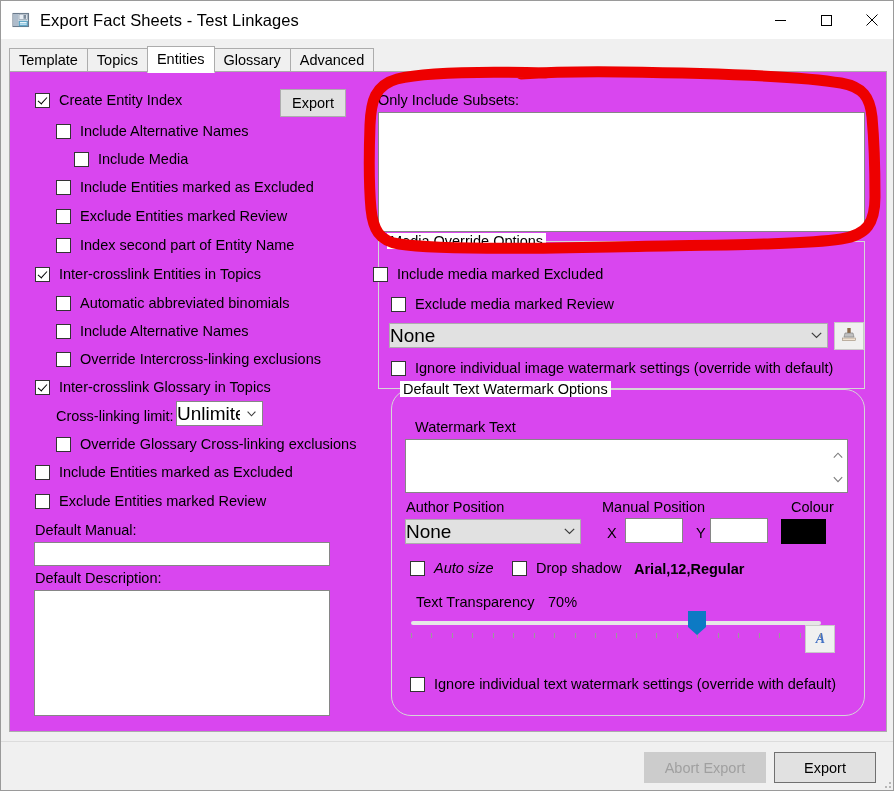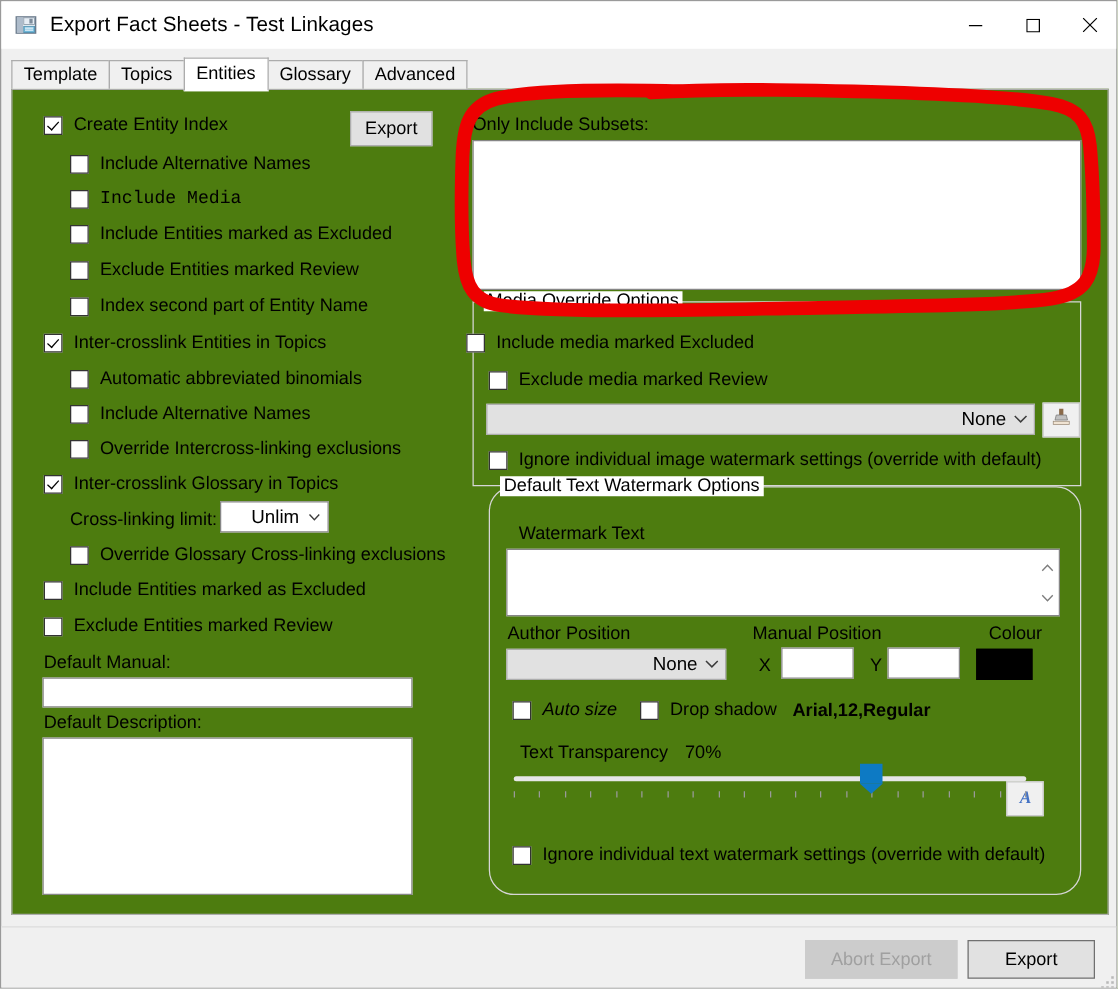--- a/index.html
+++ b/index.html
@@ -87,21 +87,21 @@
     border-bottom: 1px solid #ffffff;
     z-index: 3;
     position: relative;
   }
 
   
   #tabpage {
     position: absolute;
     left: 8px; top: 70px;
     width: 878px; height: 661px;
-    background: #4d7c0f;
+    background: #d946ef;
     border: 1px solid #acacac;
     box-sizing: border-box;
   }
 
   
   .lbl {
     position: absolute;
     font-size: 14.5px;
     color: #000;
     white-space: nowrap;
@@ -153,27 +153,26 @@
   .combo {
     position: absolute;
     background: #e1e1e1;
     border: 1px solid #adadad;
     box-sizing: border-box;
     display: flex;
     align-items: center;
     cursor: default;
   }
   .combo .cval {
-    font-size: 15px;
+    font-size: 19px;
     color: #000;
-    padding-left: 24px;
+    padding-left: 0;
     flex: 1 1 auto;
     white-space: nowrap;
     overflow: hidden;
-    text-align: right;
   }
   .combo .carrow {
     width: 22px;
     display: flex; align-items: center; justify-content: center;
     flex: 0 0 auto;
   }
 
   .btn {
     position: absolute;
     background: #e1e1e1;
@@ -348,21 +347,21 @@
       <span class="cbox checked"></span>
       <span class="ctext">Create Entity Index</span>
     </div>
 
     <div class="btn" style="left:270px; top:17px; width:66px; height:28px;">Export</div>
 
     <div class="cbrow" style="left:46px; top:51px;">
       <span class="cbox"></span>
       <span class="ctext">Include Alternative Names</span>
     </div>
-    <div class="cbrow" style="left:46px; top:79px;font-family:Liberation Mono, monospace;">
+    <div class="cbrow" style="left:64px; top:79px;">
       <span class="cbox"></span>
       <span class="ctext">Include Media</span>
     </div>
     <div class="cbrow" style="left:46px; top:107px;">
       <span class="cbox"></span>
       <span class="ctext">Include Entities marked as Excluded</span>
     </div>
     <div class="cbrow" style="left:46px; top:136px;">
       <span class="cbox"></span>
       <span class="ctext">Exclude Entities marked Review</span>

